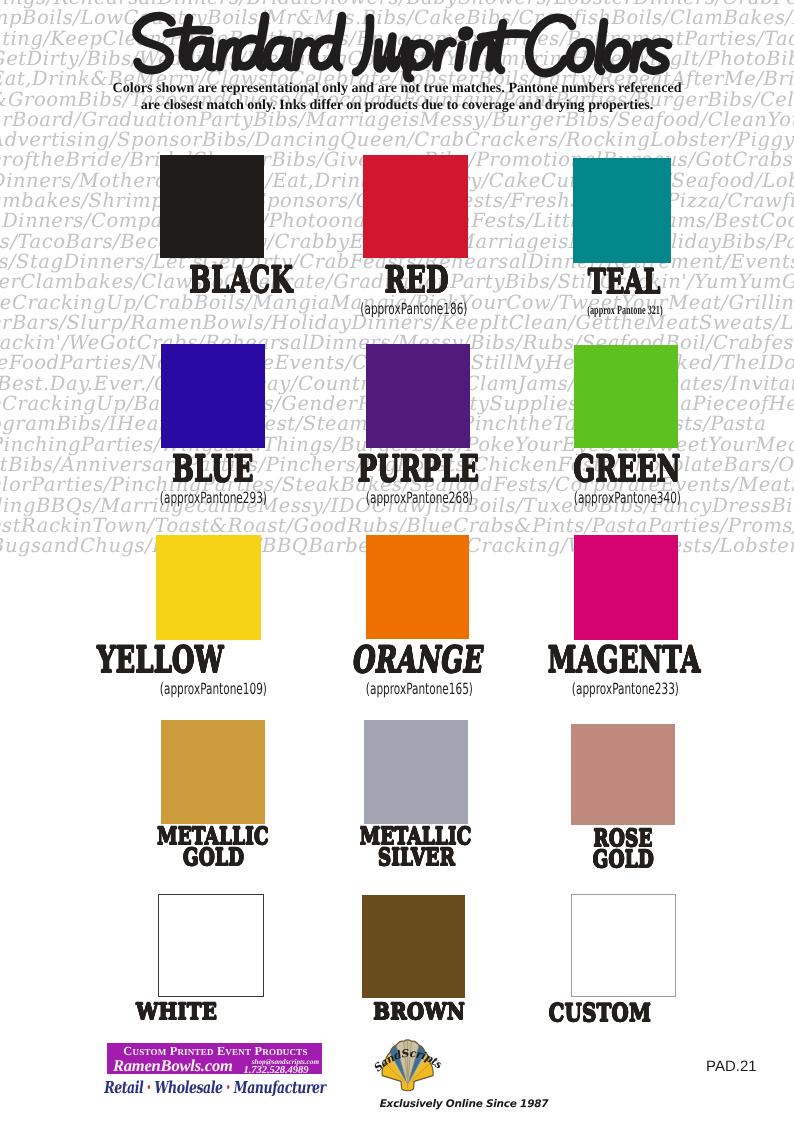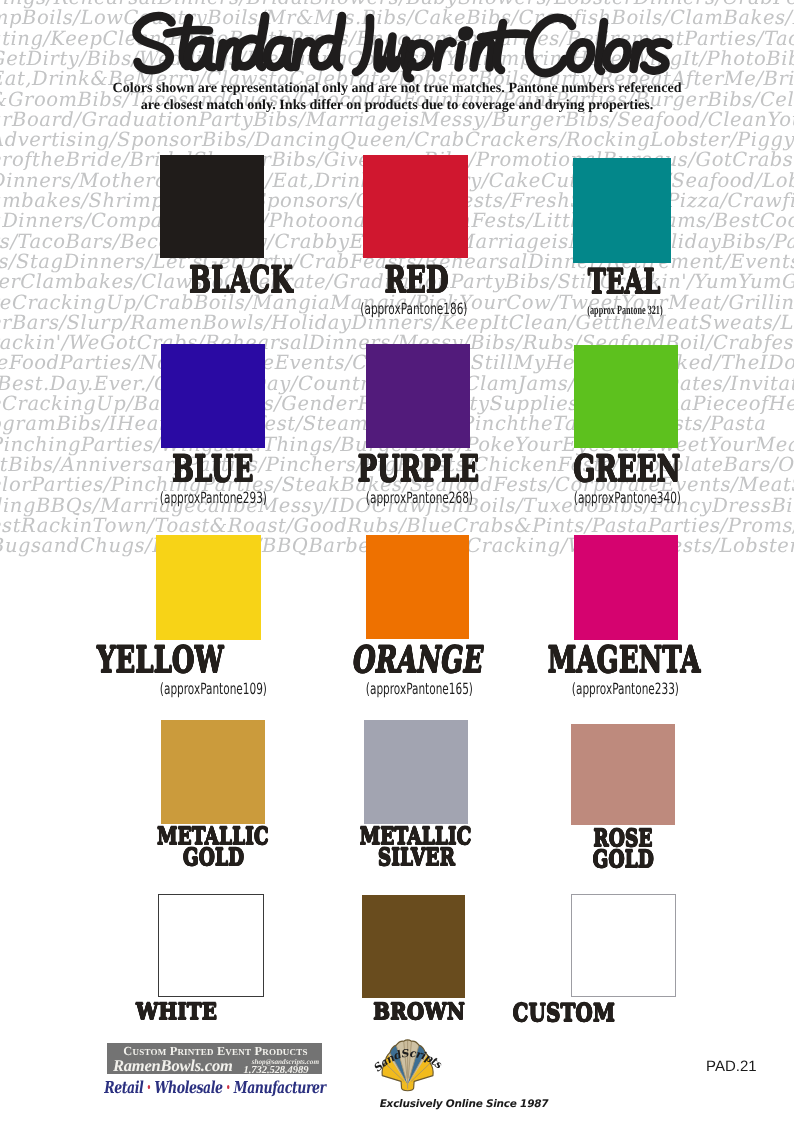--- a/index.html
+++ b/index.html
@@ -23,21 +23,21 @@
 .lbl{position:absolute;z-index:3;text-align:center;color:#231f1c;
      font-family:"DejaVu Serif",serif;font-weight:bold;line-height:0.88;white-space:nowrap;}
 .lw{display:inline-block;letter-spacing:0.2px;text-shadow:0.6px 0 0 #231f1c,-0.6px 0 0 #231f1c,0 0.6px 0 #231f1c,0 -0.6px 0 #231f1c,0.5px 0.5px 0 #231f1c,-0.5px -0.5px 0 #231f1c,0.5px -0.5px 0 #231f1c,-0.5px 0.5px 0 #231f1c;}
 .sub{position:absolute;z-index:3;text-align:center;color:#1d1d1d;white-space:nowrap;line-height:1;}
 .sub-cond{font-family:"DejaVu Sans Condensed","DejaVu Sans",sans-serif;}
 .sub-sans{font-family:"DejaVu Sans",sans-serif;font-weight:bold;}
 .sw2{display:inline-block;}
 
 
 #footer{position:absolute;left:0;top:0;width:794px;height:1137px;z-index:5;}
-#ssbanner{position:absolute;left:107px;top:1043px;width:215px;height:31px;background:#737373;}
+#ssbanner{position:absolute;left:107px;top:1043px;width:215px;height:31px;background:#a21caf;}
 #ssline1{position:absolute;left:6px;top:1.5px;width:205px;text-align:center;color:#f2f1ec;
    font-family:"Liberation Serif",serif;font-weight:bold;font-size:12.4px;font-variant:small-caps;
    letter-spacing:0.2px;line-height:13px;}
 #sssite{position:absolute;left:6px;top:14px;color:#f2f1ec;font-family:"Liberation Serif",serif;
    font-weight:bold;font-style:italic;font-size:16.5px;line-height:17px;letter-spacing:-0.2px;}
 #ssmail{position:absolute;left:126px;top:14.5px;width:86px;text-align:right;color:#e9e8e3;
    font-family:"Liberation Serif",serif;font-weight:bold;font-style:italic;font-size:7.2px;line-height:8px;}
 #ssphone{position:absolute;left:126px;top:21.5px;width:86px;text-align:center;color:#f2f1ec;
    font-family:"Liberation Serif",serif;font-weight:bold;font-style:italic;font-size:10.6px;line-height:11px;letter-spacing:-0.1px;}
 #tagline{position:absolute;left:0px;top:1078px;width:430px;text-align:center;color:#2b3080;
@@ -181,21 +181,21 @@
 <div class="lbl" style="left:0;top:826px;width:794px;font-size:23.6px;">
 <span class="lw" style="transform:translateX(19px) scaleX(0.78);">METALLIC</span><br>
 <span class="lw" style="transform:translateX(19px) scaleX(0.78);">SILVER</span>
 </div>
 <div class="lbl" style="left:0;top:828px;width:794px;font-size:23.6px;text-decoration:underline;">
 <span class="lw" style="transform:translateX(226px) scaleX(0.78);">ROSE</span><br>
 <span class="lw" style="transform:translateX(226px) scaleX(0.78);">GOLD</span>
 </div>
 <div class="lbl" style="left:0;top:1003px;width:726px;font-size:22.3px;"><span class="lw" style="transform:translateX(-186px) scaleX(0.89);">WHITE</span></div>
 <div class="lbl" style="left:0;top:1003px;width:794px;font-size:22.3px;"><span class="lw" style="transform:translateX(22.6px) scaleX(0.89);">BROWN</span></div>
-<div class="lbl" style="left:0;top:1001.5px;width:672px;font-size:24.5px;"><span class="lw" style="transform:translateX(227.6px) scaleX(0.81);">CUSTOM</span></div>
+<div class="lbl" style="left:0;top:1001.5px;width:672px;font-size:24.5px;padding-left:36px;"><span class="lw" style="transform:translateX(227.6px) scaleX(0.81);">CUSTOM</span></div>
 <div class="sub sub-cond" style="left:0;top:301.5px;width:794px;font-size:15.6px;"><span class="sw2" style="transform:translateX(16.5px) scaleX(0.75);">(approxPantone186)</span></div>
 <div class="sub sub-sans" style="left:0;top:303.5px;width:794px;font-size:12.6px;font-family:Liberation Serif, serif;"><span class="sw2" style="transform:translateX(228px) scaleX(0.65);">(approx Pantone 321)</span></div>
 <div class="sub sub-cond" style="left:0;top:490.5px;width:794px;font-size:15.6px;"><span class="sw2" style="transform:translateX(-184px) scaleX(0.75);">(approxPantone293)</span></div>
 <div class="sub sub-cond" style="left:0;top:490.5px;width:794px;font-size:15.6px;"><span class="sw2" style="transform:translateX(22px) scaleX(0.75);">(approxPantone268)</span></div>
 <div class="sub sub-cond" style="left:0;top:490.5px;width:794px;font-size:15.6px;"><span class="sw2" style="transform:translateX(230px) scaleX(0.75);">(approxPantone340)</span></div>
 <div class="sub sub-cond" style="left:0;top:681.5px;width:794px;font-size:15.6px;"><span class="sw2" style="transform:translateX(-184px) scaleX(0.75);">(approxPantone109)</span></div>
 <div class="sub sub-cond" style="left:0;top:681.5px;width:794px;font-size:15.6px;"><span class="sw2" style="transform:translateX(22px) scaleX(0.75);">(approxPantone165)</span></div>
 <div class="sub sub-cond" style="left:0;top:681.5px;width:794px;font-size:15.6px;"><span class="sw2" style="transform:translateX(228px) scaleX(0.75);">(approxPantone233)</span></div>
 </div>
 <div id="footer">

